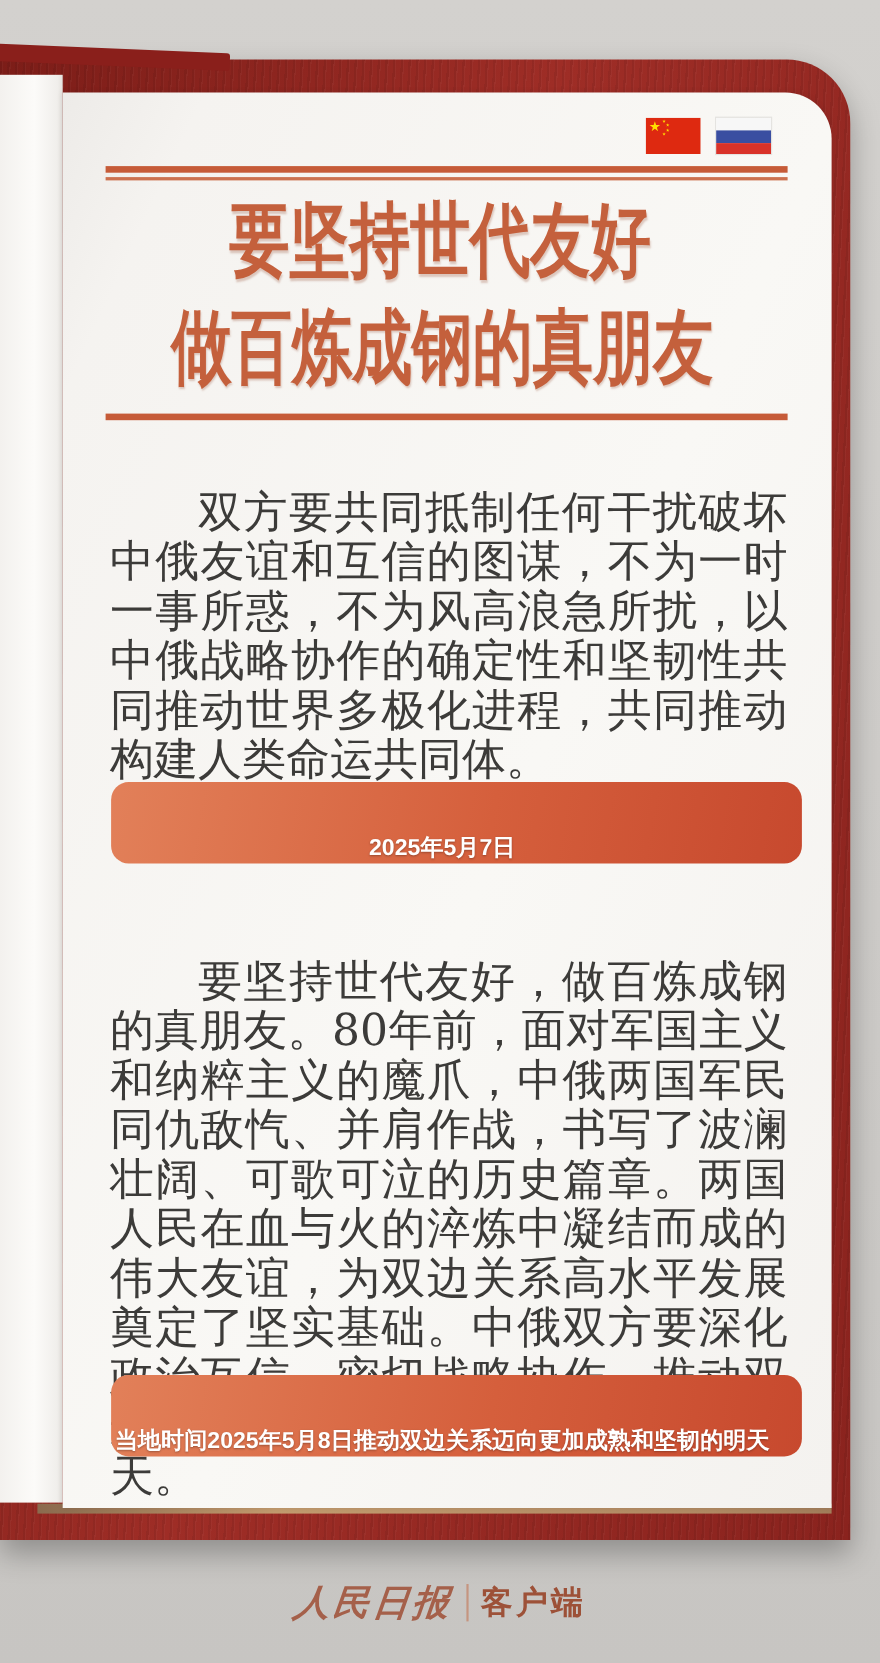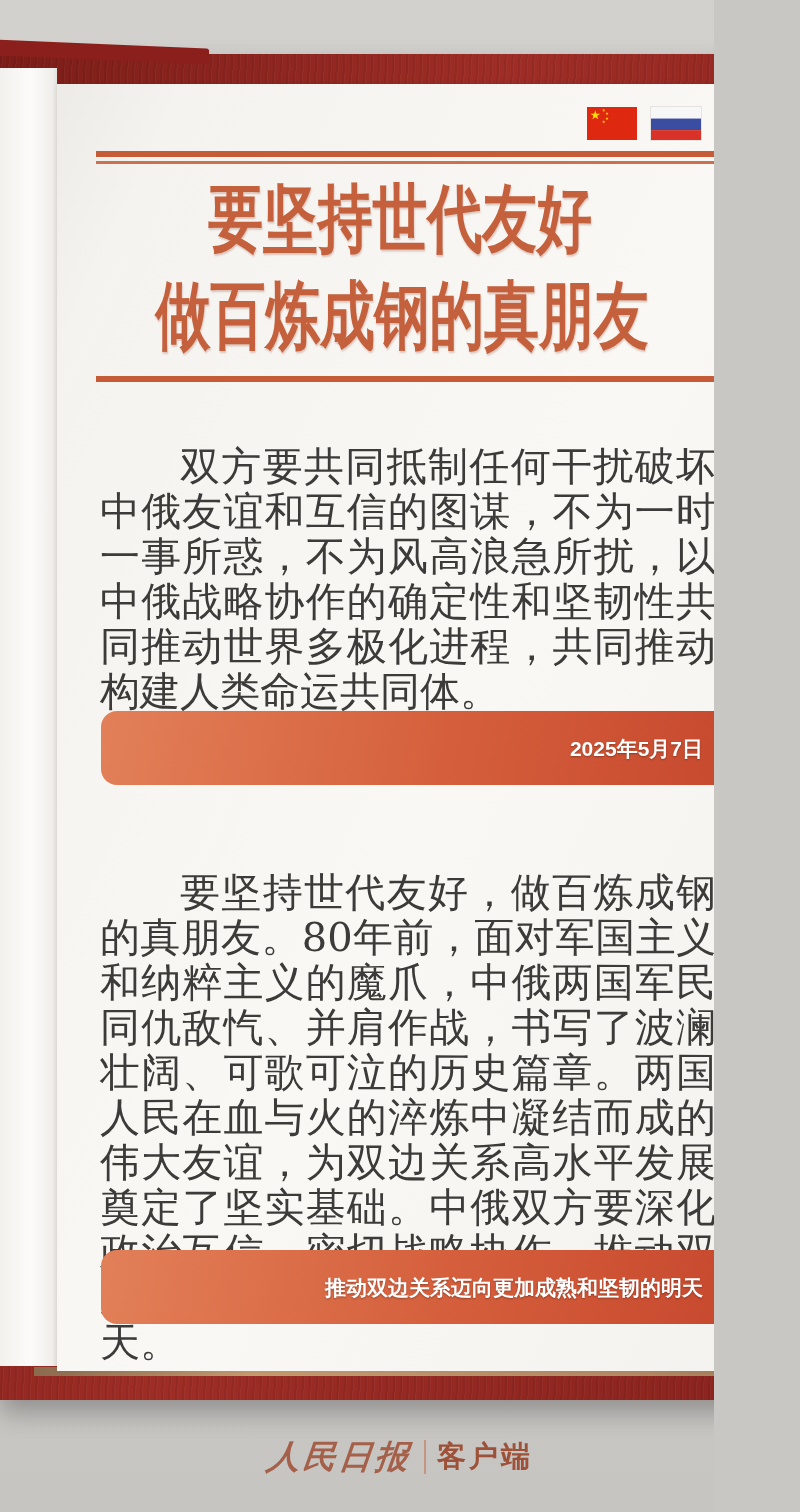--- a/index.html
+++ b/index.html
@@ -1,17 +1,17 @@
 <!DOCTYPE html>
 <html style="--c-accent: #C65B38; --c-title: #C4603C; --c-banner-start: #E28059; --c-banner-end: #C7492E; --c-cover: #9E2D26; --c-body-text: #3C3B39; --c-footer-script: #A5604A; --c-footer-brand: #9D5138;"><head>
 <meta charset="utf-8">
 <style>
   html,body{margin:0;padding:0;background:#C9C7C4;}
   .stage{
-    position:relative;width:714px;height:1512px;overflow:hidden;
+    position:relative;width:800px;height:1512px;overflow:hidden;
     background:linear-gradient(180deg,#D3D1CE 0%,#CDCBC8 55%,#C7C5C2 100%);
     font-family:"Liberation Sans",sans-serif;
   }
   
   .cover{
     position:absolute;left:0;top:54px;width:773px;height:1346px;
     border-radius:0 58px 0 0;
     background:linear-gradient(105deg,#7C1D18 0%,var(--c-cover,#9E2D26) 45%,#8A231E 100%);
     box-shadow:0 12px 26px rgba(0,0,0,0.28);
   }
@@ -55,21 +55,21 @@
   .title-line{display:block;transform:scaleX(0.74);transform-origin:50% 50%;white-space:nowrap;}
   .quote{
     left:100px;width:616px;
     font-family:"DejaVu Serif",serif;
     font-size:40px;line-height:45px;color:var(--c-body-text,#3C3B39);
     text-align:justify;text-indent:2em;margin:0;
   }
   .banner{
     left:101px;width:628px;height:74px;border-radius:16px;
     background:linear-gradient(100deg,var(--c-banner-start,#E28059) 0%,#D55F3C 55%,var(--c-banner-end,#C7492E) 100%);
-    display:flex;flex-direction:column;justify-content:center;align-items:flex-end;
+    display:flex;flex-direction:row;justify-content:center;align-items:flex-end;
     padding-right:26px;box-sizing:border-box;
     color:#fff;font-weight:700;font-size:21px;line-height:29px;
     text-shadow:0 1px 2px rgba(0,0,0,0.30);
   }
   
   .footer{
     left:0;top:1434px;width:800px;height:46px;
     display:flex;align-items:center;justify-content:center;
   }
   .brand-script{
@@ -125,20 +125,21 @@
 
   <p class="abs quote" style="top:444px;">双方要共同抵制任何干扰破坏中俄友谊和互信的图谋，不为一时一事所惑，不为风高浪急所扰，以中俄战略协作的确定性和坚韧性共同推动世界多极化进程，共同推动构建人类命运共同体。</p>
 
   <div class="abs banner" style="top:711px;">
     <span>2025年5月7日</span>
   </div>
 
   <p class="abs quote" style="top:870px;">要坚持世代友好，做百炼成钢的真朋友。80年前，面对军国主义和纳粹主义的魔爪，中俄两国军民同仇敌忾、并肩作战，书写了波澜壮阔、可歌可泣的历史篇章。两国人民在血与火的淬炼中凝结而成的伟大友谊，为双边关系高水平发展奠定了坚实基础。中俄双方要深化政治互信，密切战略协作，推动双边关系迈向更加成熟和坚韧的明天。</p>
 
   <div class="abs banner" style="top:1250px;">
+    <span>当地时间2025年5月8日</span>
     <span>推动双边关系迈向更加成熟和坚韧的明天</span>
   </div>
 
   <div class="abs footer">
     <span class="brand-script">人民日报</span>
     <span class="brand-divider"></span>
     <span class="brand-client">客户端</span>
   </div>
 
 </div>

